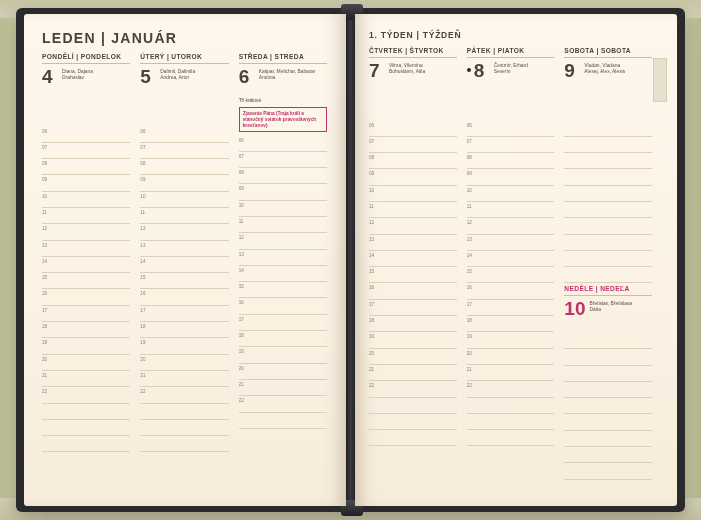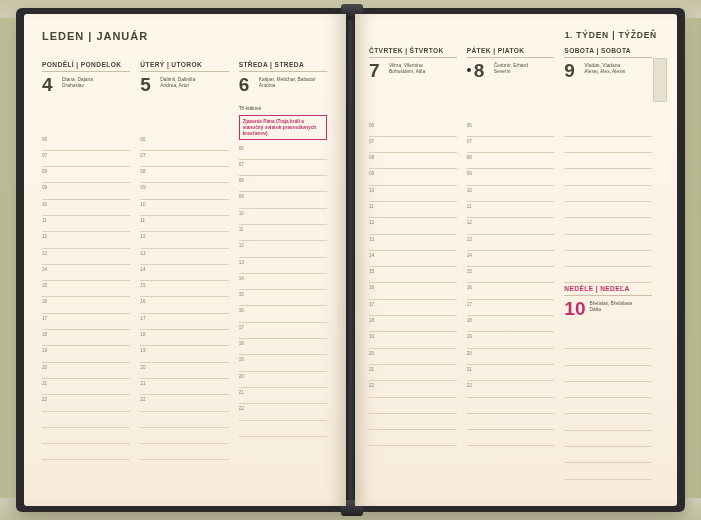--- a/index.html
+++ b/index.html
@@ -76,26 +76,26 @@
     position:absolute; right:10px; top:44px; width:14px; height:44px;
     background:#e7e0cf;
     border:1px solid #d6cdb6;
   }
 
   
   .pagepad { position:absolute; inset:0; padding:16px 14px 10px 18px; }
   .page.right .pagepad { padding-left:14px; padding-right:20px; }
 
   .month-head {
-    font-size:11px; letter-spacing:.09em; color:#4a4438; font-weight:bold;
-    text-transform:uppercase; margin-bottom:19px;
+    font-size:14px; letter-spacing:.09em; color:#4a4438; font-weight:bold;
+    text-transform:uppercase; margin-bottom:7px;
   }
   .week-head {
     font-size:8.5px; letter-spacing:.09em; color:#4a4438; font-weight:bold;
-    text-transform:uppercase; text-align:right; margin-bottom:7px;
+    text-transform:uppercase; text-align:left; margin-bottom:7px;
   }
 
   .cols { display:flex; width:100%; height:458px; }
   .col { flex:1 1 0; position:relative; padding-right:5px; }
   .col + .col { padding-left:5px; }
 
   .col-head {
     font-size:6.6px; letter-spacing:.06em; font-weight:bold; color:#4a4438;
     text-transform:uppercase; border-bottom:1px solid #c9bda6;
     padding-bottom:2.5px; margin-bottom:3px; white-space:nowrap;

